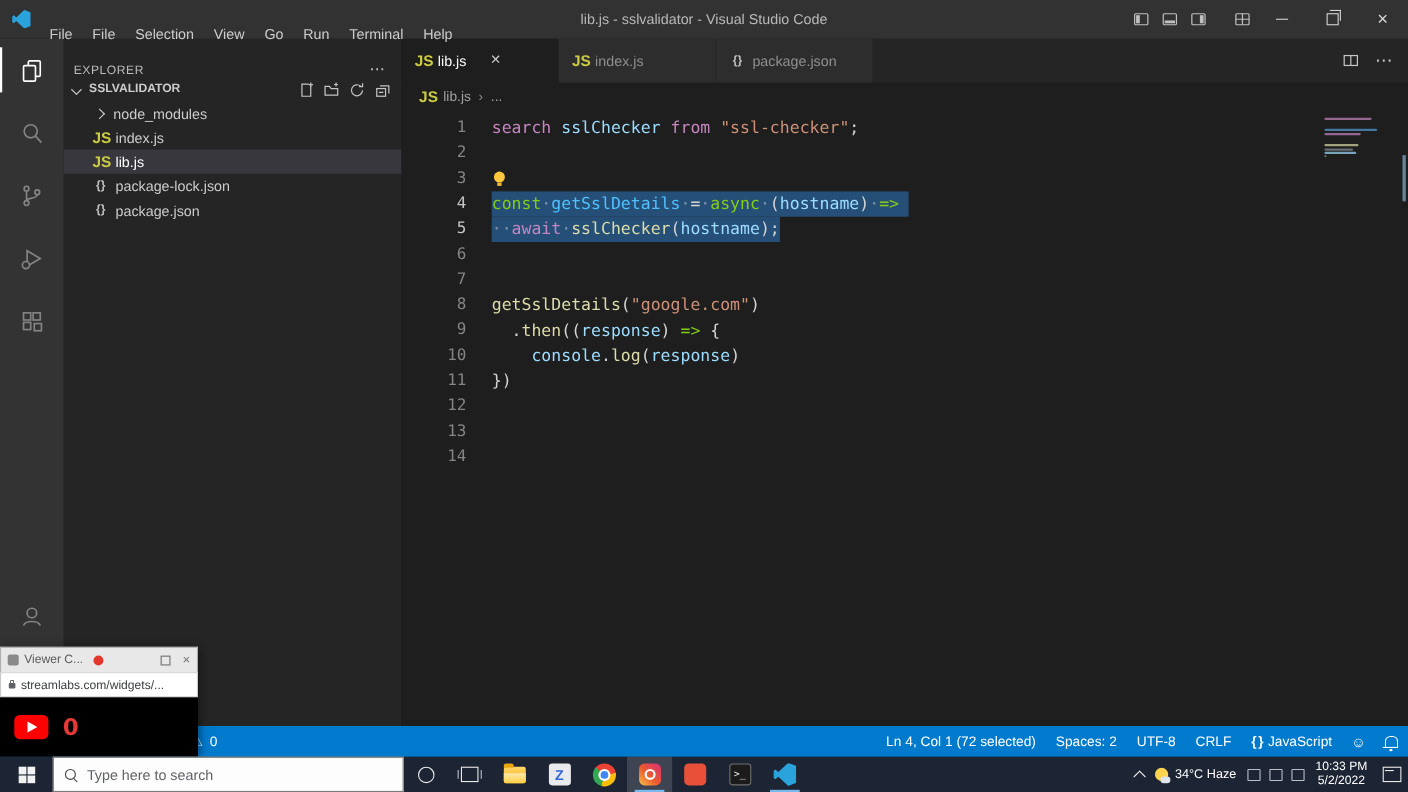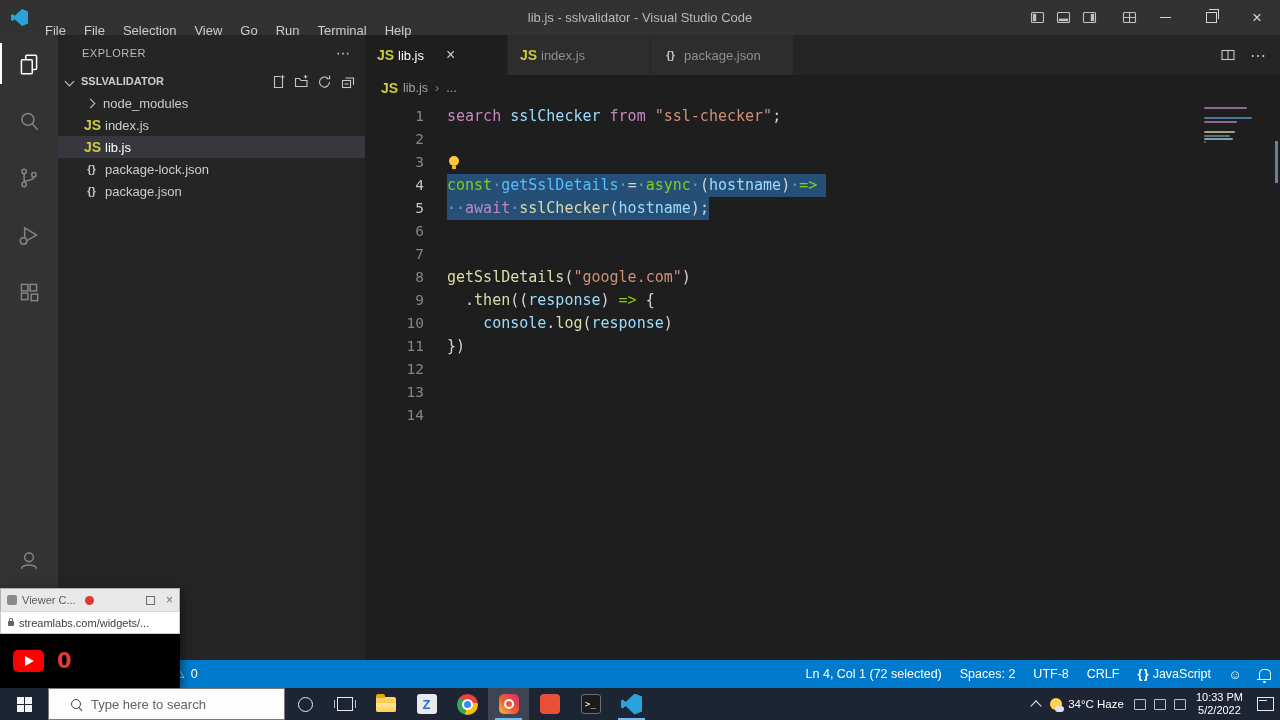--- a/index.html
+++ b/index.html
@@ -31,21 +31,21 @@
   .activitybar{width:58px;background:#333333;display:flex;flex-direction:column;align-items:center;flex:none}
   .ab-icon{width:58px;height:57px;display:flex;align-items:center;justify-content:center;color:#848484;position:relative}
   .ab-icon svg{stroke:currentColor;fill:none;stroke-width:1.4}
   .ab-icon.active{color:#ffffff}
   .ab-icon.active::before{content:"";position:absolute;left:0;top:8px;bottom:8px;border-left:2px solid #fff}
   .ab-spacer{flex:1}
   .ab-bottom{margin-bottom:72px}
 
   
   .sidebar{width:307px;background:#252526;color:#cccccc;flex:none;display:flex;flex-direction:column;font-size:13px}
-  .sb-header{height:35px;display:flex;align-items:center;padding:0 14px 0 24px;font-size:11px;letter-spacing:.5px;color:#bbbbbb}
+  .sb-header{height:35px;display:flex;align-items:flex-end;padding:0 14px 0 9px;font-size:11px;letter-spacing:.5px;color:#bbbbbb}
   .sb-more{margin-left:auto;color:#c5c5c5;font-size:14px;letter-spacing:1px}
   .section-row{height:22px;display:flex;align-items:center;gap:5px;padding:0 10px 0 5px;font-size:11px;font-weight:bold;color:#cccccc}
   .sec-actions{margin-left:auto;display:flex;gap:8px;align-items:center}
   .sec-actions svg{stroke:#c5c5c5;fill:none;stroke-width:1.1}
   .chev{width:6px;height:6px;border-right:1.3px solid #cccccc;border-bottom:1.3px solid #cccccc;transform:rotate(45deg);flex:none;margin:0 3px}
   .chev.right{transform:rotate(-45deg)}
   .file-row{height:22px;display:flex;align-items:center;gap:6px;padding-left:26px;color:#cccccc}
   .file-row.selected{background:#37373d;color:#ffffff}
   .js-badge{color:#cbcb41;font-size:14px;font-weight:bold;width:15px;text-align:center;flex:none;font-family:"Liberation Sans",sans-serif}
   .json-badge{color:#c3c3c3;font-size:11px;font-weight:bold;width:15px;text-align:center;flex:none}
@@ -101,21 +101,21 @@
   .v-content{height:54px;background:#000000;display:flex;align-items:center;gap:13px;padding-left:13px}
   .yt-logo{width:31px;height:22px;background:#ff0000;border-radius:5px;position:relative;flex:none}
   .yt-logo::after{content:"";position:absolute;left:12px;top:6px;border-left:9px solid #ffffff;border-top:5px solid transparent;border-bottom:5px solid transparent}
   .v-count{color:#e53935;font-size:21px;font-weight:bold;font-family:"DejaVu Sans",sans-serif}
 
   
   .taskbar{position:absolute;left:0;top:688px;width:1280px;height:32px;background:#1d2433;display:flex;align-items:stretch;z-index:30;color:#ffffff}
   .start{width:48px;display:flex;align-items:center;justify-content:center}
   .win-logo{display:grid;grid-template-columns:7px 7px;grid-template-rows:7px 7px;gap:1px}
   .win-logo span{background:#f2f2f2}
-  .search{width:237px;background:#fdfdfd;border:1px solid #7a7a7a;display:flex;align-items:center;gap:8px;padding:0 22px;box-sizing:border-box}
+  .search{width:319px;background:#fdfdfd;border:1px solid #7a7a7a;display:flex;align-items:center;gap:8px;padding:0 10px;box-sizing:border-box}
   .mag{width:8px;height:8px;border:1.5px solid #444;border-radius:50%;position:relative;flex:none}
   .mag::after{content:"";position:absolute;left:7px;top:7px;width:5px;border-top:1.5px solid #444;transform:rotate(45deg);transform-origin:0 0}
   .search-input{border:none;outline:none;background:transparent;font-size:13px;width:100%;font-family:"Liberation Sans",sans-serif;color:#444}
   .search-input::placeholder{color:#5f6368}
   .sys-btn{width:40px;display:flex;align-items:center;justify-content:center}
   .cortana{width:13px;height:13px;border:1.6px solid #eaeaea;border-radius:50%}
   .taskview{width:14px;height:12px;border:1.3px solid #eaeaea;position:relative}
   .taskview::before{content:"";position:absolute;left:-4px;top:2px;height:8px;border-left:1.3px solid #b9bec7}
   .taskview::after{content:"";position:absolute;right:-4px;top:2px;height:8px;border-left:1.3px solid #b9bec7}
   .tb-apps{display:flex;align-items:stretch}

